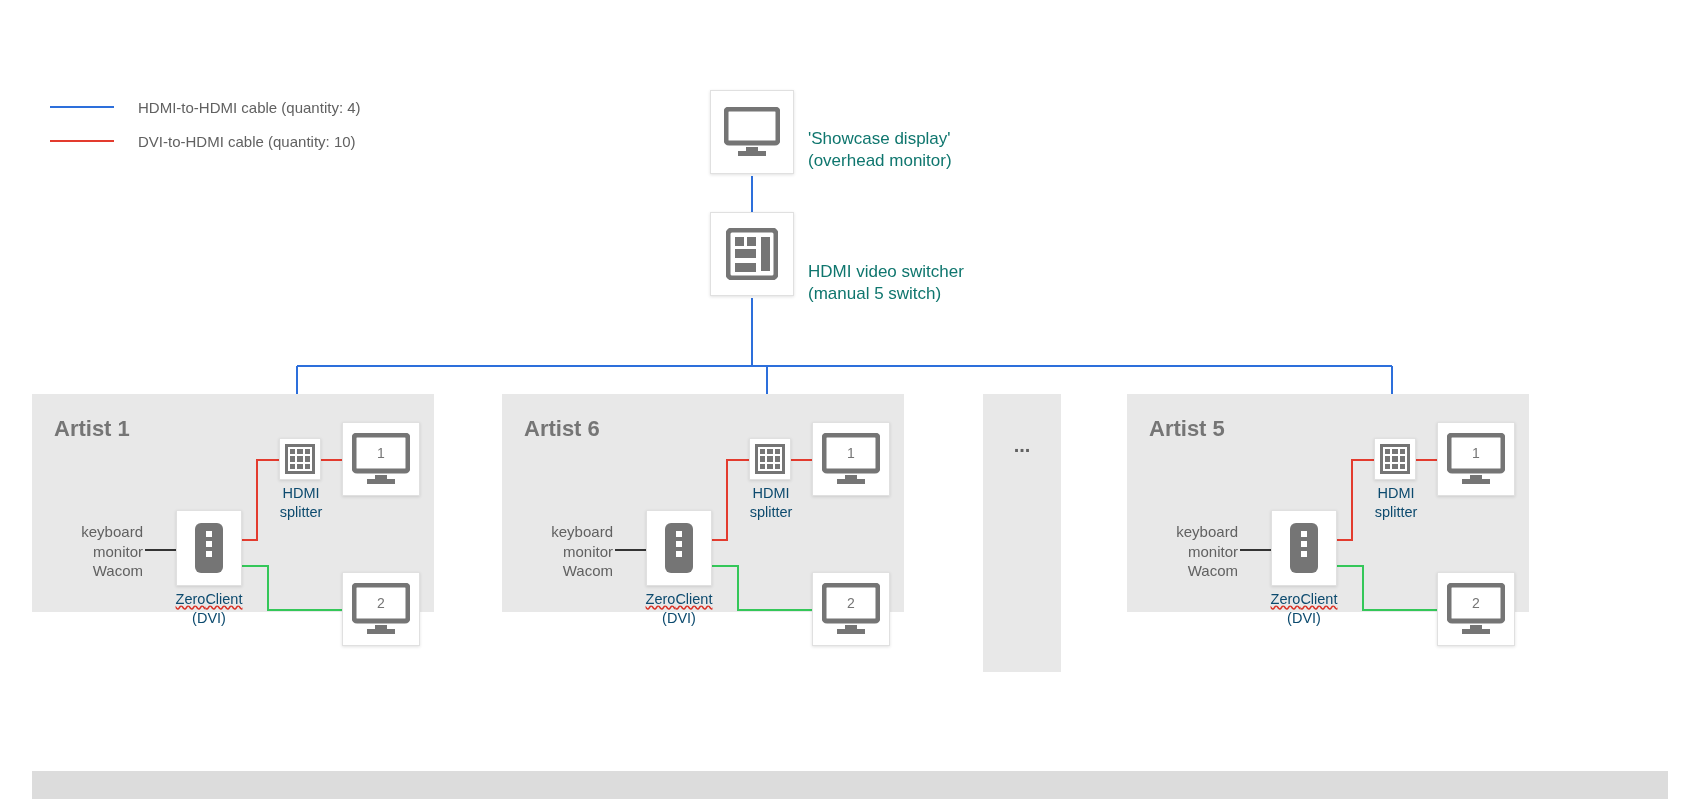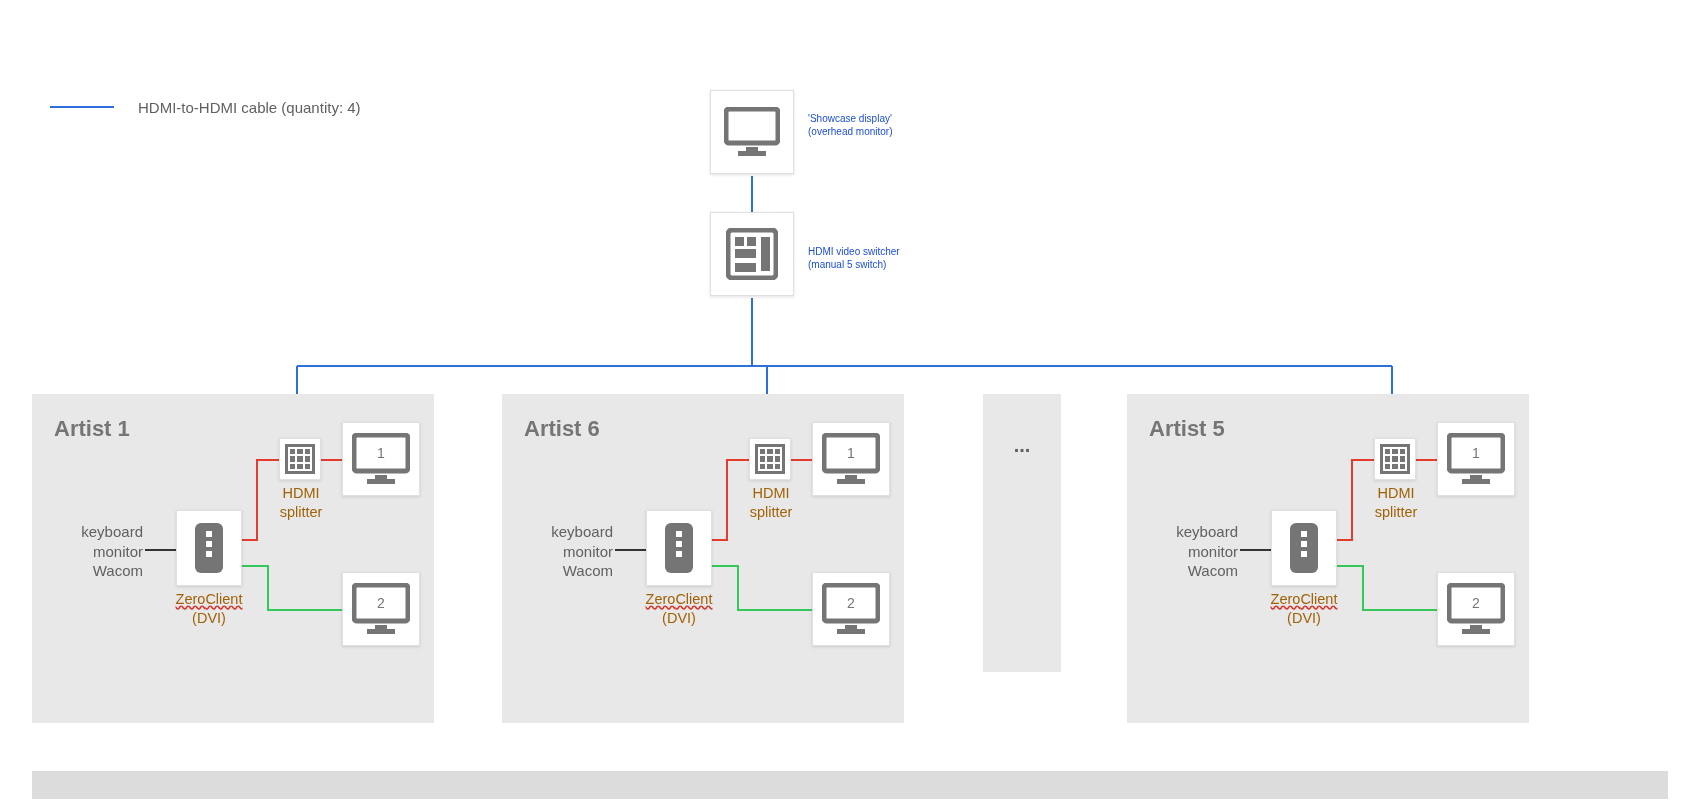--- a/index.html
+++ b/index.html
@@ -22,54 +22,58 @@
   }
   .legend-grid span { background: #757575; }
 
   .node-box {
     position: absolute; background: #fff; border: 1px solid #e0e0e0;
     box-shadow: 0 1px 3px rgba(0,0,0,0.12);
     display: flex; align-items: center; justify-content: center;
   }
 
   .artist-panel {
-    position: absolute; background: #e8e8e8; width: 402px; height: 329px;
+    position: absolute; background: #e8e8e8; width: 402px; height: 218px;
     display: block; color: #616161;
   }
   .artist-title { position: absolute; left: 22px; top: 22px; font-size: 22px; font-weight: 700; color: #757575; }
   .ellipsis-panel { position: absolute; background: #e8e8e8; width: 78px; height: 278px;
     display:flex; justify-content:center; padding-top:40px; font-size:20px; color:#616161; font-weight:700; }
 
   .underline-red { text-decoration: underline wavy #d93025; text-decoration-skip-ink:none; }
 
   .footer-bar { position: absolute; left: 32px; bottom: 8px; width: 1636px; height: 28px; background: #dcdcdc; }
 
   .splitter-mini {
     width: 30px; height: 30px; border: 3px solid #757575;
     display: grid; grid-template-columns: 1fr 1fr 1fr; grid-template-rows: 1fr 1fr 1fr;
     padding: 2px; gap: 2px;
   }
   .splitter-mini span { background: #757575; }
 
   .kbd-label { position:absolute; font-size:15px; color:#616161; text-align:right; line-height:1.3; }
-  .small-label { position:absolute; font-size:14.5px; color:#a16207; text-align:center; line-height:1.3; }
-  .side-label { position:absolute; font-size:10px; color:#1d4ed8; line-height:1.3; }
+  .small-label { position:absolute; font-size:14.5px; color:#0c4a6e; text-align:center; line-height:1.3; }
+  .side-label { position:absolute; font-size:17px; color:#0f766e; line-height:1.3;margin-top:16px; }
 
   svg.wires { position:absolute; pointer-events:none; }
 </style>
 </head>
 <body>
 
 <div class="canvas">
 
 
   <div class="legend">
     <div class="legend-row">
       <div class="legend-line" style="border-color:#2d6fdb"></div>
       <span>HDMI-to-HDMI cable (quantity: 4)</span>
+    </div>
+    <div class="legend-row">
+      <div class="legend-line" style="border-color:#e33b2e"></div>
+      <span>DVI-to-HDMI cable (quantity: 10)</span>
     </div>
   </div>
 
   <svg class="wires" width="1700" height="470" style="left:0; top:0;">
 
     <line x1="752" y1="176" x2="752" y2="212" stroke="#2d6fdb" stroke-width="2"></line>
 
     <line x1="752" y1="298" x2="752" y2="366" stroke="#2d6fdb" stroke-width="2"></line>
 
     <line x1="297" y1="366" x2="1392" y2="366" stroke="#2d6fdb" stroke-width="2"></line>

